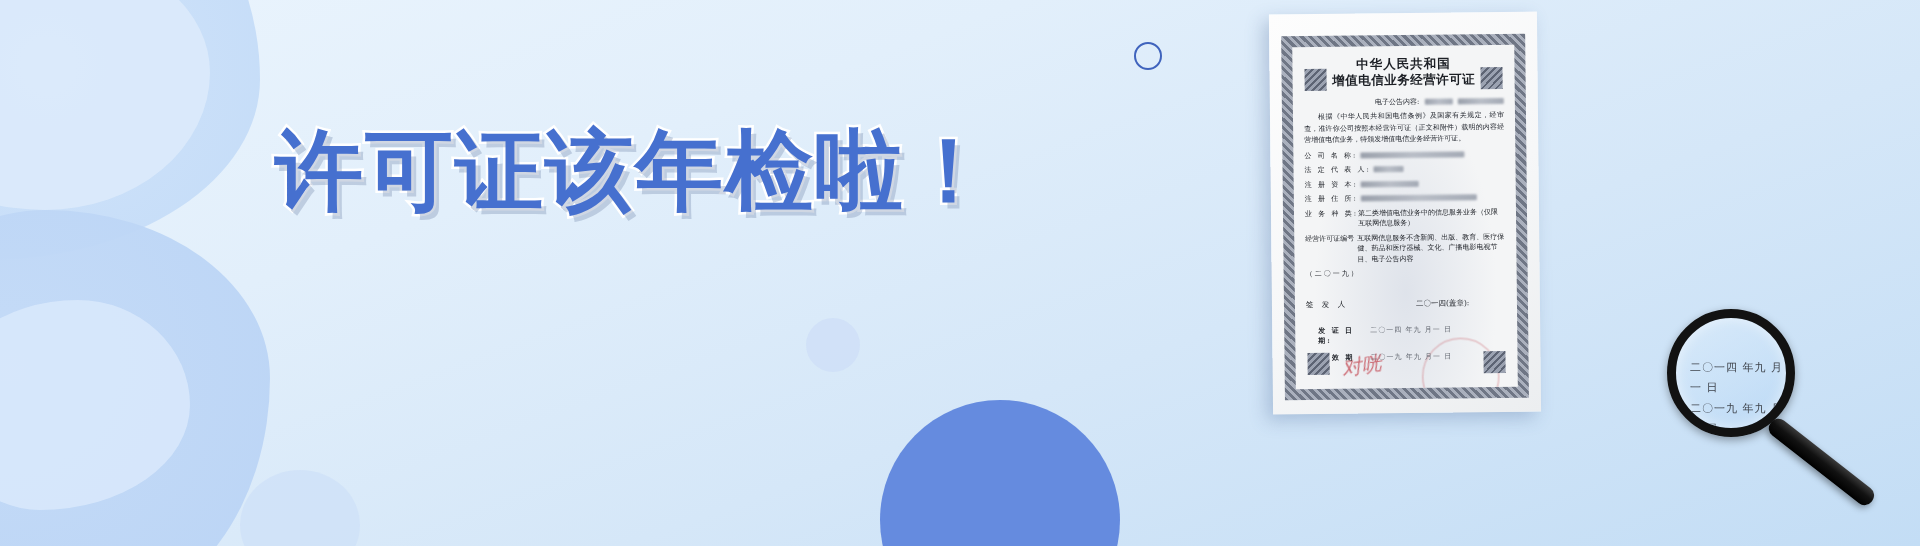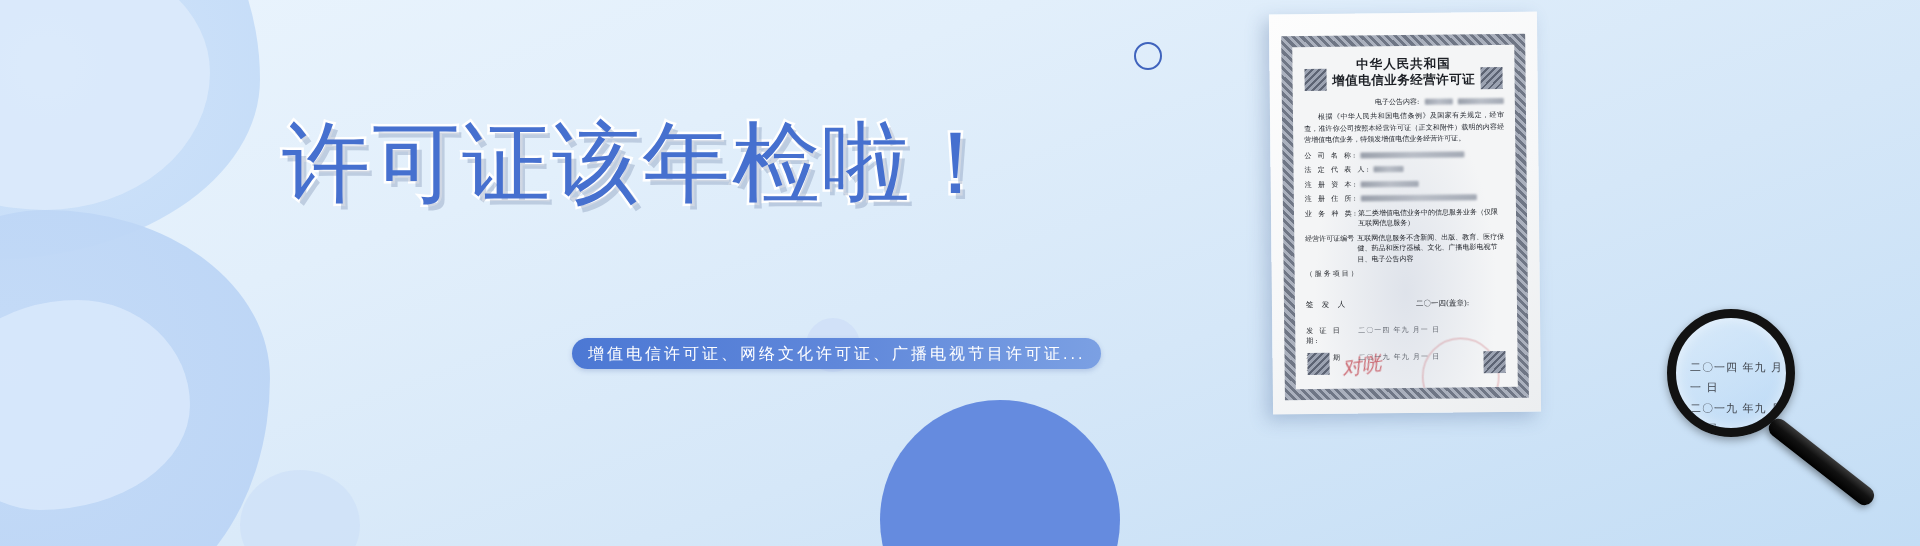--- a/index.html
+++ b/index.html
@@ -29,29 +29,28 @@
     background:#5f86dd;border-radius:50%;opacity:.95;}
   .blob-f{left:806px;top:318px;width:54px;height:54px;
     background:#cfe0f7;border-radius:50%;opacity:.9;}
   .blob-g{left:240px;top:470px;width:120px;height:110px;
     background:#cde0f8;border-radius:50%;opacity:.7;}
   .ring{position:absolute;left:1134px;top:42px;width:24px;height:24px;
     border:2px solid #3f63bd;border-radius:50%;background:transparent;}
 
   
   .headline{
-    position:absolute;left:0;top:104px;width:1270px;text-align:center;
+    position:absolute;left:0;top:112px;width:1270px;text-align:center;
     font-family:"DejaVu Sans","Liberation Sans",sans-serif;
-    font-size:88px;font-weight:normal;letter-spacing:2px;
+    font-size:88px;font-weight:bold;letter-spacing:2px;
     color:#4670cf;
     -webkit-text-stroke:5px #ffffff;
     paint-order:stroke fill;
     text-shadow:5px 6px 0 rgba(120,140,175,.35);
     white-space:nowrap;
-    padding-left:7px;
   }
 
   
   .subtitle{
     position:absolute;left:572px;top:338px;
     height:31px;line-height:31px;padding:0 16px;
     border-radius:16px;
     background:linear-gradient(90deg,#4c78d4 0%,#5f87da 50%,#7ba0e3 100%);
     color:#ffffff;font-size:16px;letter-spacing:3px;white-space:nowrap;
     box-shadow:0 2px 5px rgba(70,100,170,.25);
@@ -125,21 +124,21 @@
     opacity:.5;filter:blur(.4px);
   }
   .signature{
     position:absolute;left:46px;top:306px;font-size:20px;color:#c2414c;
     font-family:"DejaVu Serif","Liberation Serif",serif;font-style:italic;
     transform:rotate(-8deg);opacity:.75;filter:blur(.5px);
   }
   .date-rows{position:absolute;left:11px;right:11px;bottom:16px;
     font-family:"DejaVu Serif","Liberation Serif",serif;}
   .date-row{display:flex;font-size:7px;color:#1d2026;margin-top:7px;}
-  .date-row .k{flex:0 0 52px;letter-spacing:2px;font-weight:400;}
+  .date-row .k{flex:0 0 52px;letter-spacing:2px;font-weight:700;margin-left:12px;}
   .date-row .v{flex:1;letter-spacing:1px;color:#5b6personal;}
   .date-row .v{color:#61666f;}
 
   
   .loupe{position:absolute;left:1667px;top:309px;width:128px;height:128px;}
   .loupe-glass{
     position:absolute;inset:0;border-radius:50%;
     border:9px solid #121212;box-sizing:border-box;
     background:linear-gradient(150deg,rgba(222,238,252,.62) 0%,rgba(198,224,248,.58) 60%,rgba(178,212,245,.6) 100%);
     box-shadow:0 3px 9px rgba(0,0,0,.35), inset 0 0 14px rgba(255,255,255,.55);
@@ -167,21 +166,20 @@
   <div class="blob blob-b"></div>
   <div class="blob blob-c"></div>
   <div class="blob blob-d"></div>
   <div class="blob blob-g"></div>
   <div class="blob blob-e"></div>
   <div class="blob blob-f"></div>
   <div class="ring"></div>
 
   <div class="headline">许可证该年检啦！</div>
 
-  <div class="subtitle">增值电信许可证、网络文化许可证、广播电视节目许可证...</div>
 
   <div class="cert-wrap">
     <div class="cert-paper"></div>
     <div class="cert-border">
       <div class="cert-inner">
 
         <div class="cert-title">
           <div class="l1">中华人民共和国</div>
           <div class="l2">增值电信业务经营许可证</div>
         </div>
@@ -214,21 +212,21 @@
         <div class="field">
           <span class="k">业 务 种 类:</span>
           <span class="v txt">第二类增值电信业务中的信息服务业务（仅限互联网信息服务）</span>
         </div>
 
         <div class="field">
           <span class="k u">经营许可证编号</span>
           <span class="v txt">互联网信息服务不含新闻、出版、教育、医疗保健、药品和医疗器械、文化、广播电影电视节目、电子公告内容</span>
         </div>
         <div class="field">
-          <span class="k sub-k">（服务项目）</span>
+          <span class="k sub-k">（二〇一九）</span>
           <span class="v"></span>
         </div>
 
         <div class="sign-row">
           <span class="a">签 发 人</span>
           <span class="b">二〇一四(盖章):</span>
         </div>
 
         <div class="signature">对咣</div>
         <div class="stamp"></div>

